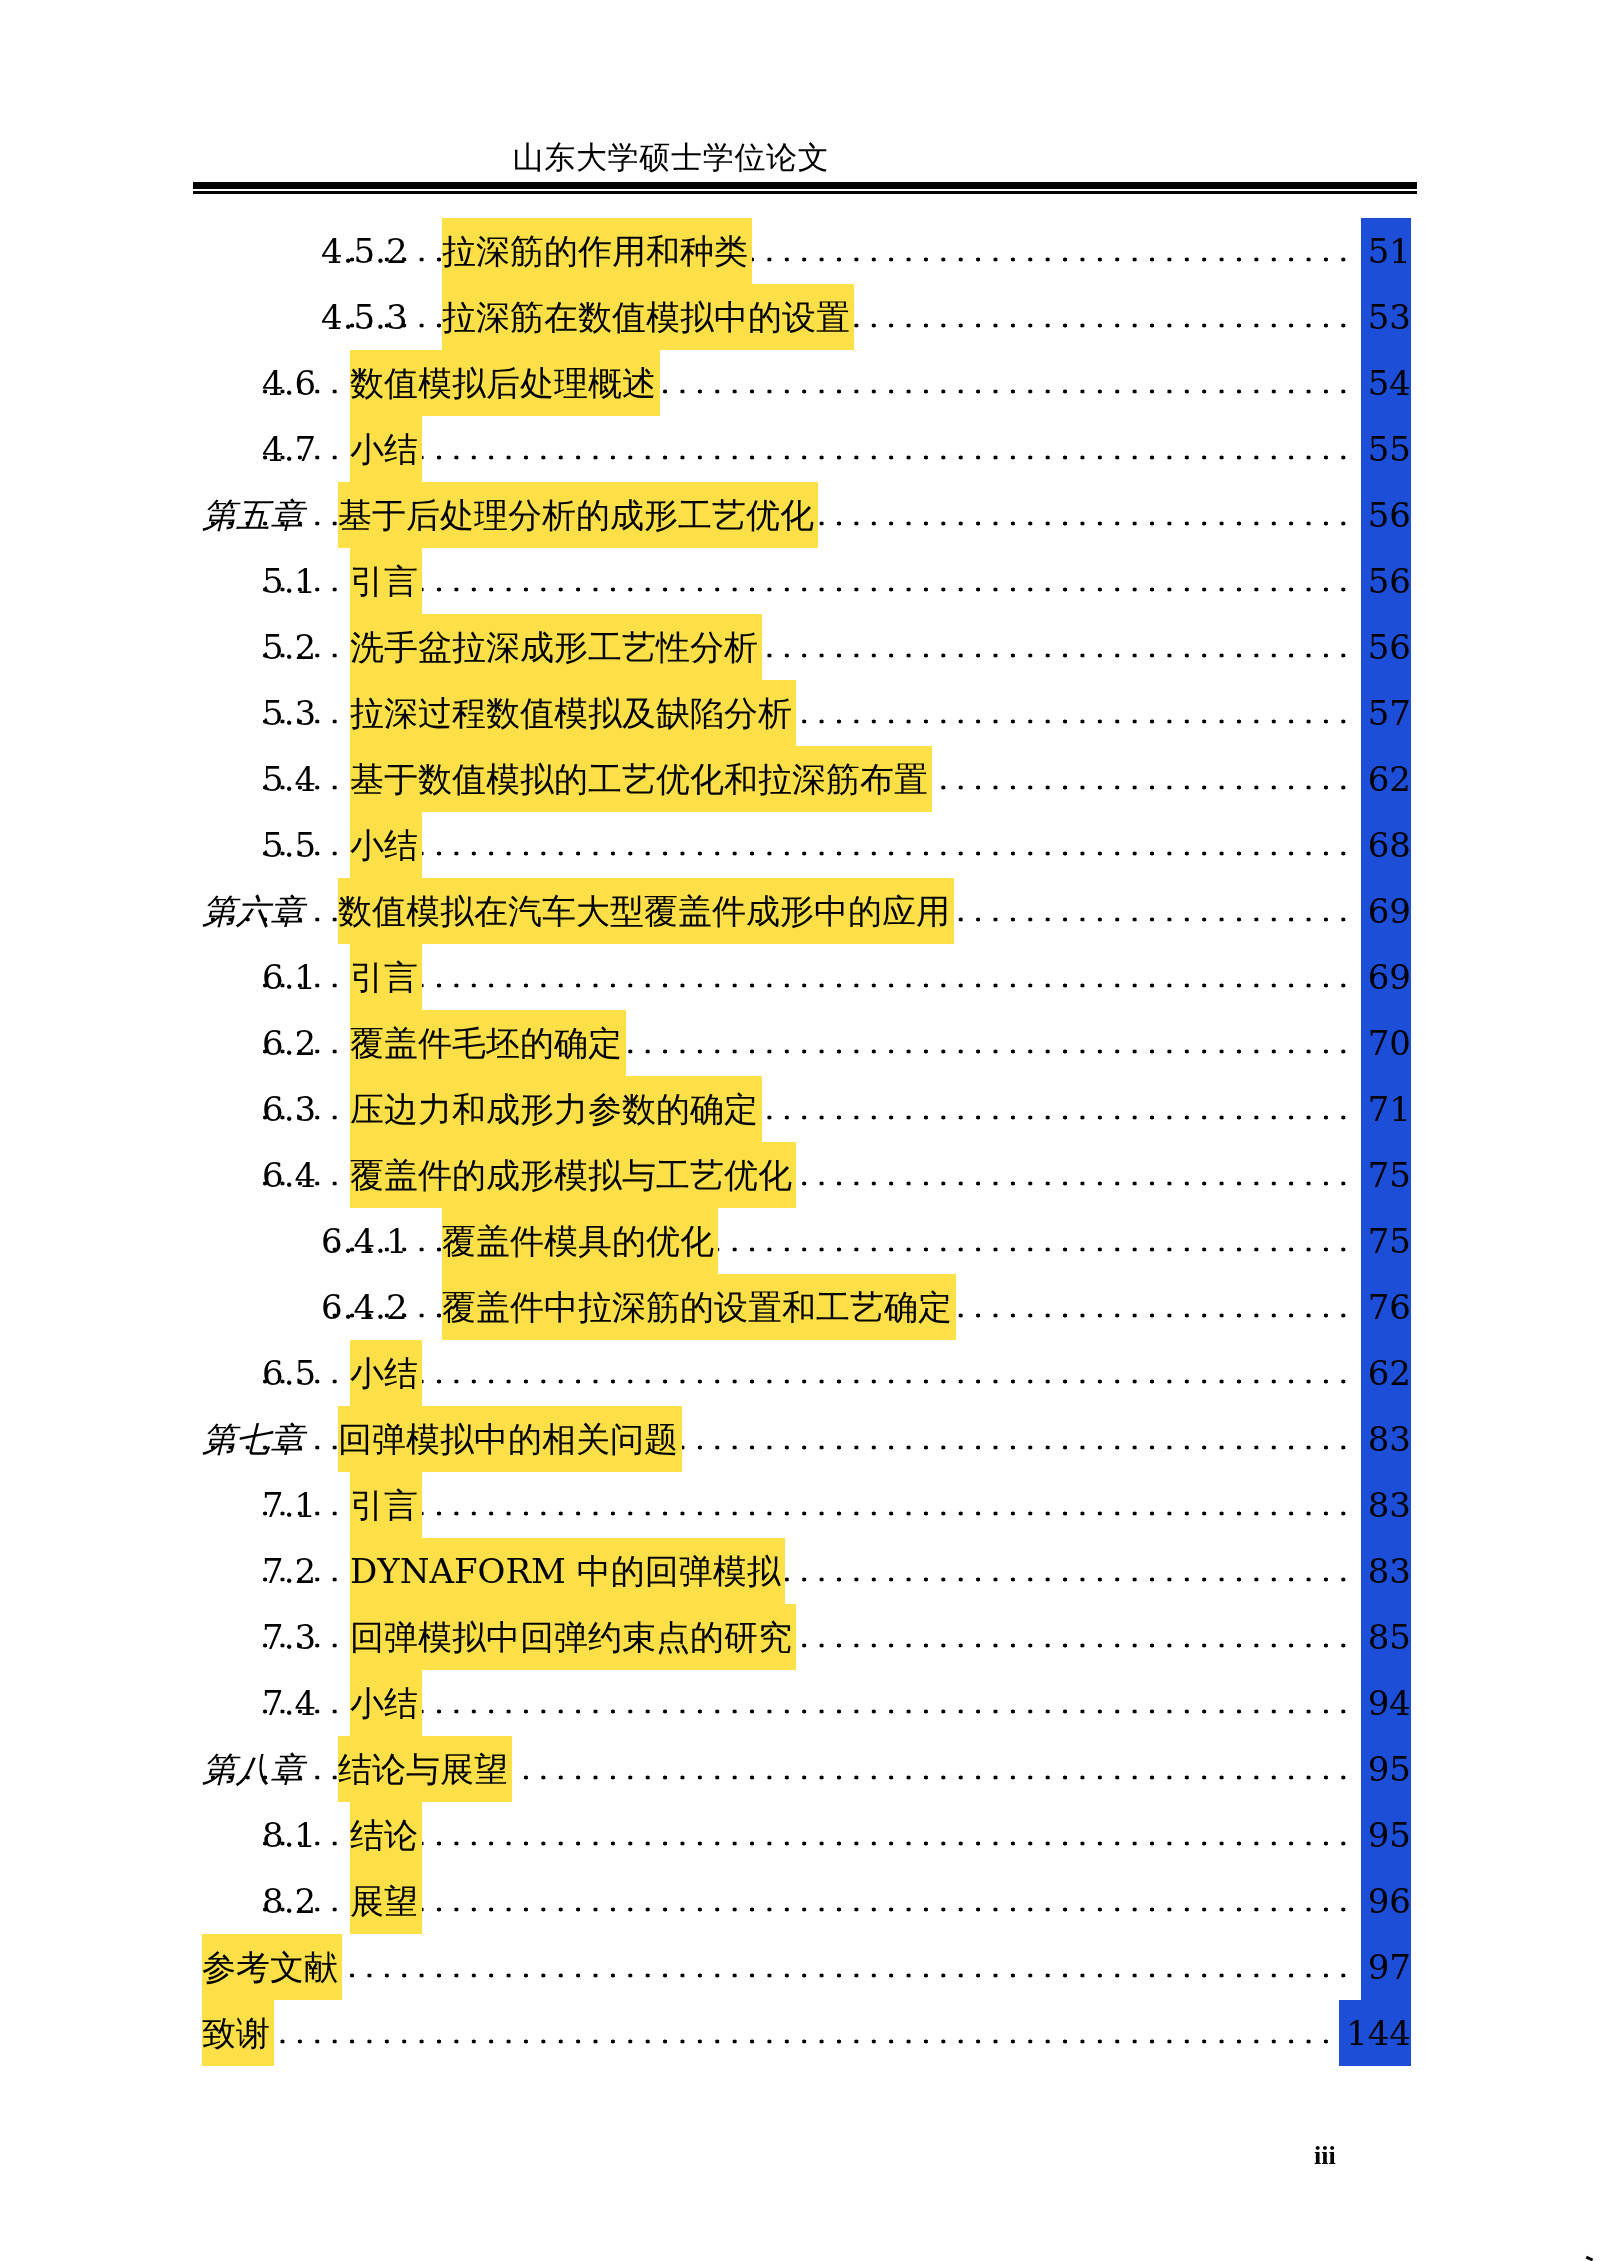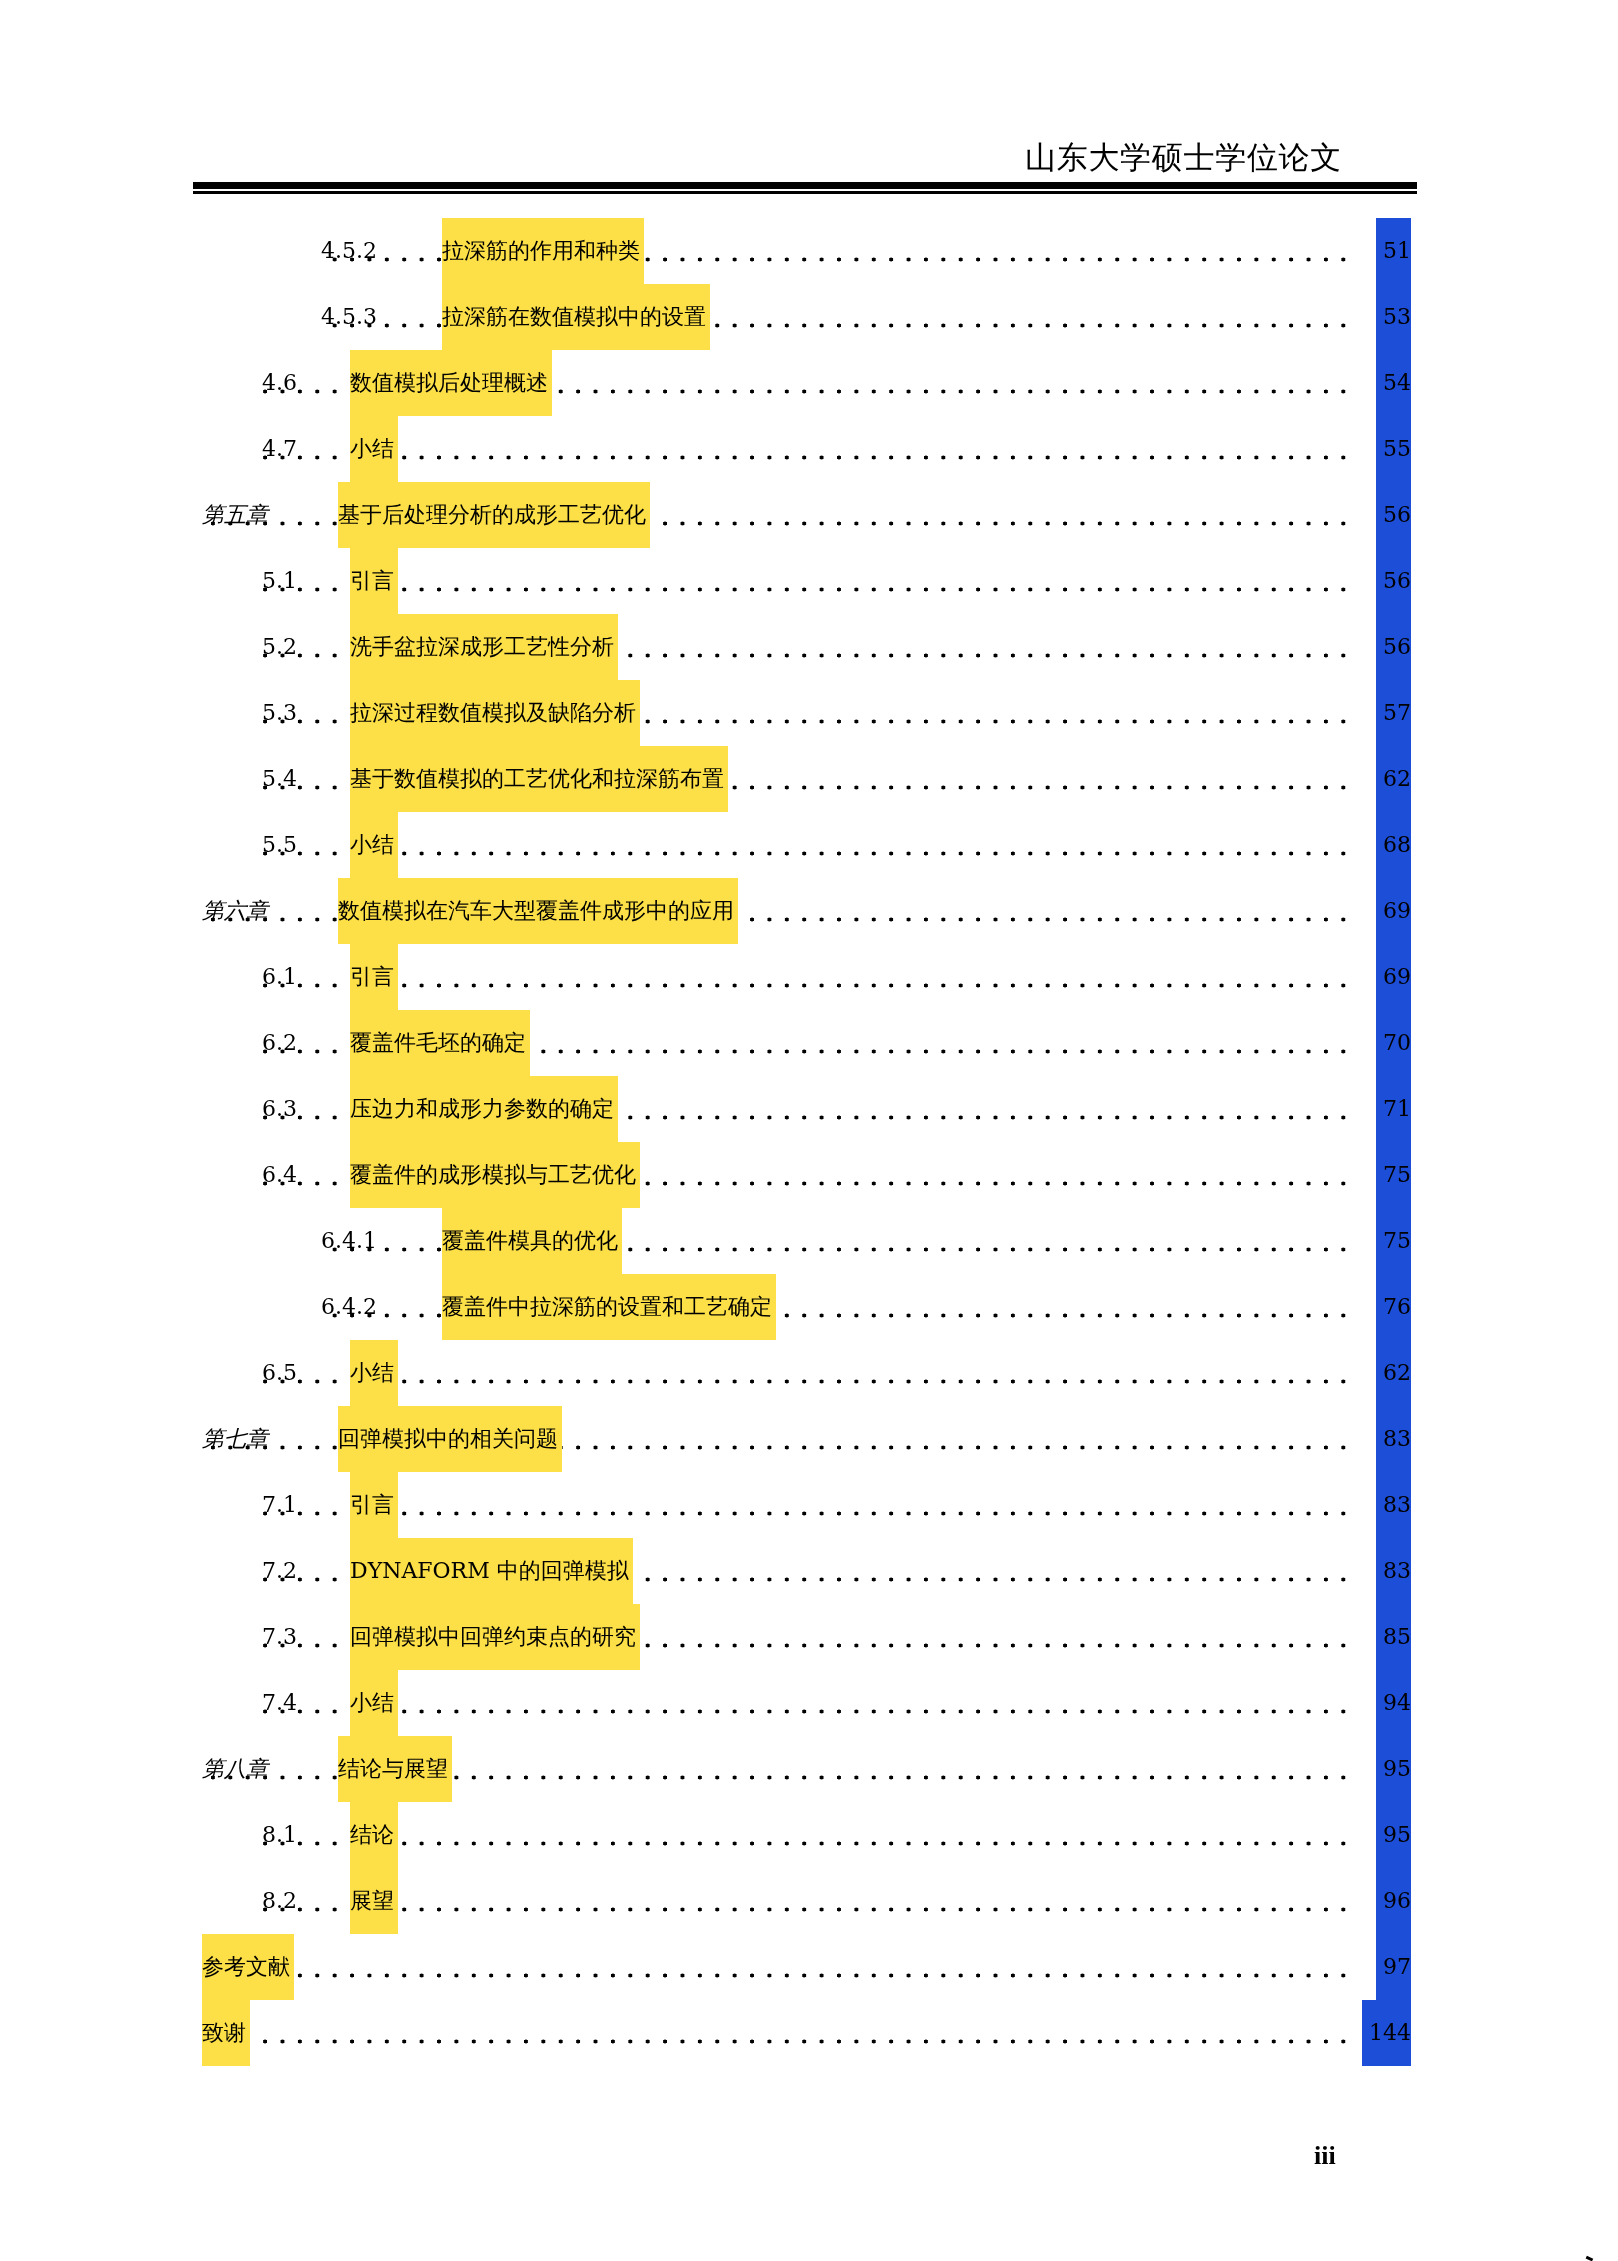--- a/index.html
+++ b/index.html
@@ -1,23 +1,23 @@
 <!DOCTYPE html>
 <html style="font-size:11px"><head>
 <meta charset="utf-8">
 <style>
   html, body { margin: 0; padding: 0; background: #ffffff; }
   body { width: 1619px; height: 2261px; position: relative; overflow: hidden;
          font-family: "DejaVu Serif", "Liberation Serif", serif; color: #000; }
-  .header-title { position: absolute; left: 0; width: 1342px; top: 137px; text-align: right;
+  .header-title { position: absolute; left: 0; width: 1342px; top: 137px; text-align: center;
                   font-size: 31px; line-height: 41px; letter-spacing: 0.7px; }
   .rule-thick { position: absolute; left: 193px; width: 1224px; top: 182px; height: 6.8px; background: #000; }
   .rule-thin { position: absolute; left: 193px; width: 1224px; top: 191px; height: 2.7px; background: #000; }
   .toc { position: absolute; left: 0; top: 218px; width: 1619px; }
-  .toc-row { position: relative; height: 66px; display: flex; align-items: center; font-size: 22px; }
+  .toc-row { position: relative; height: 66px; display: flex; align-items: center; font-size: 34px; }
   .toc-row .num { position: absolute; top: 0; line-height: 66px; white-space: nowrap; }
   .toc-row .title { position: absolute; top: 0; line-height: 66px; white-space: nowrap; background: #fde047; padding-right: 4.1px; z-index: 2; }
   .toc-row .leader { position: absolute; top: 39px; height: 4.8px; right: 267px;
         background-image: radial-gradient(circle, #000 1.8px, transparent 2.1px);
         background-size: 17.4px 4.8px; background-repeat: repeat-x; background-position: right center; z-index: 1; }
   .toc-row .page { position: absolute; right: 208px; top: 0; line-height: 66px; white-space: nowrap; background: #1d4ed8; padding-left: 6.8px; z-index: 2; }
   .lvl1 .num { left: 202px; font-style: italic; }
   .lvl1 .title { left: 338px; }
   .lvl1 .leader { left: 202px; }
   .lvl1.nonum .title { left: 202px; }

